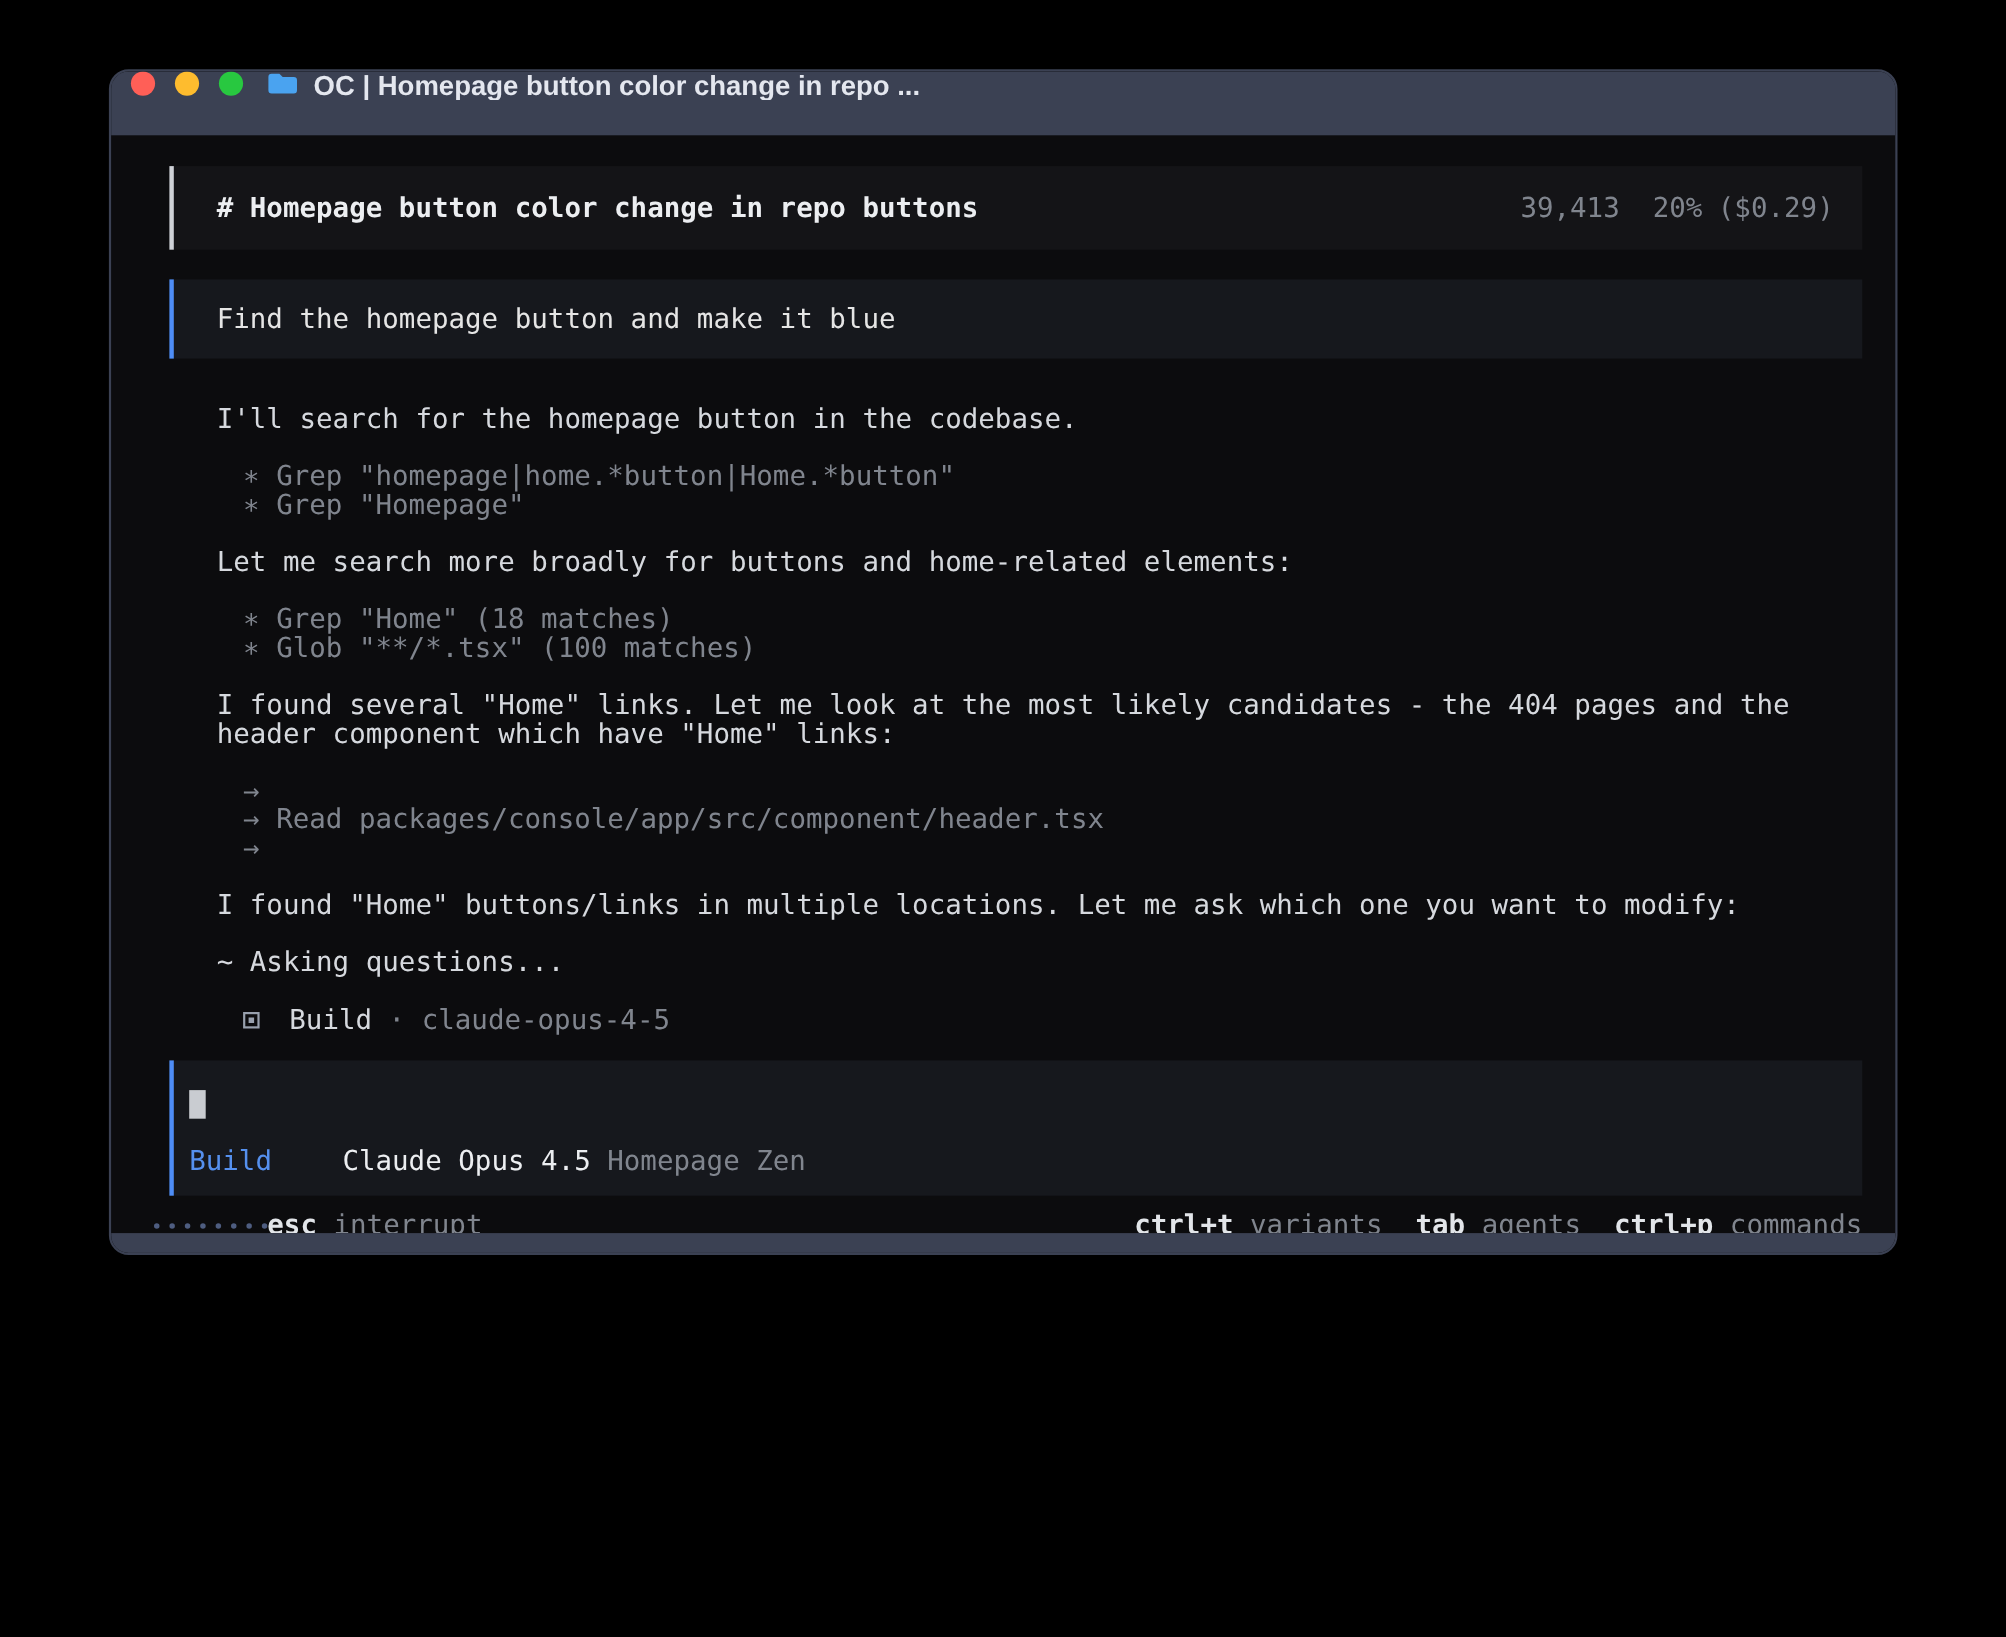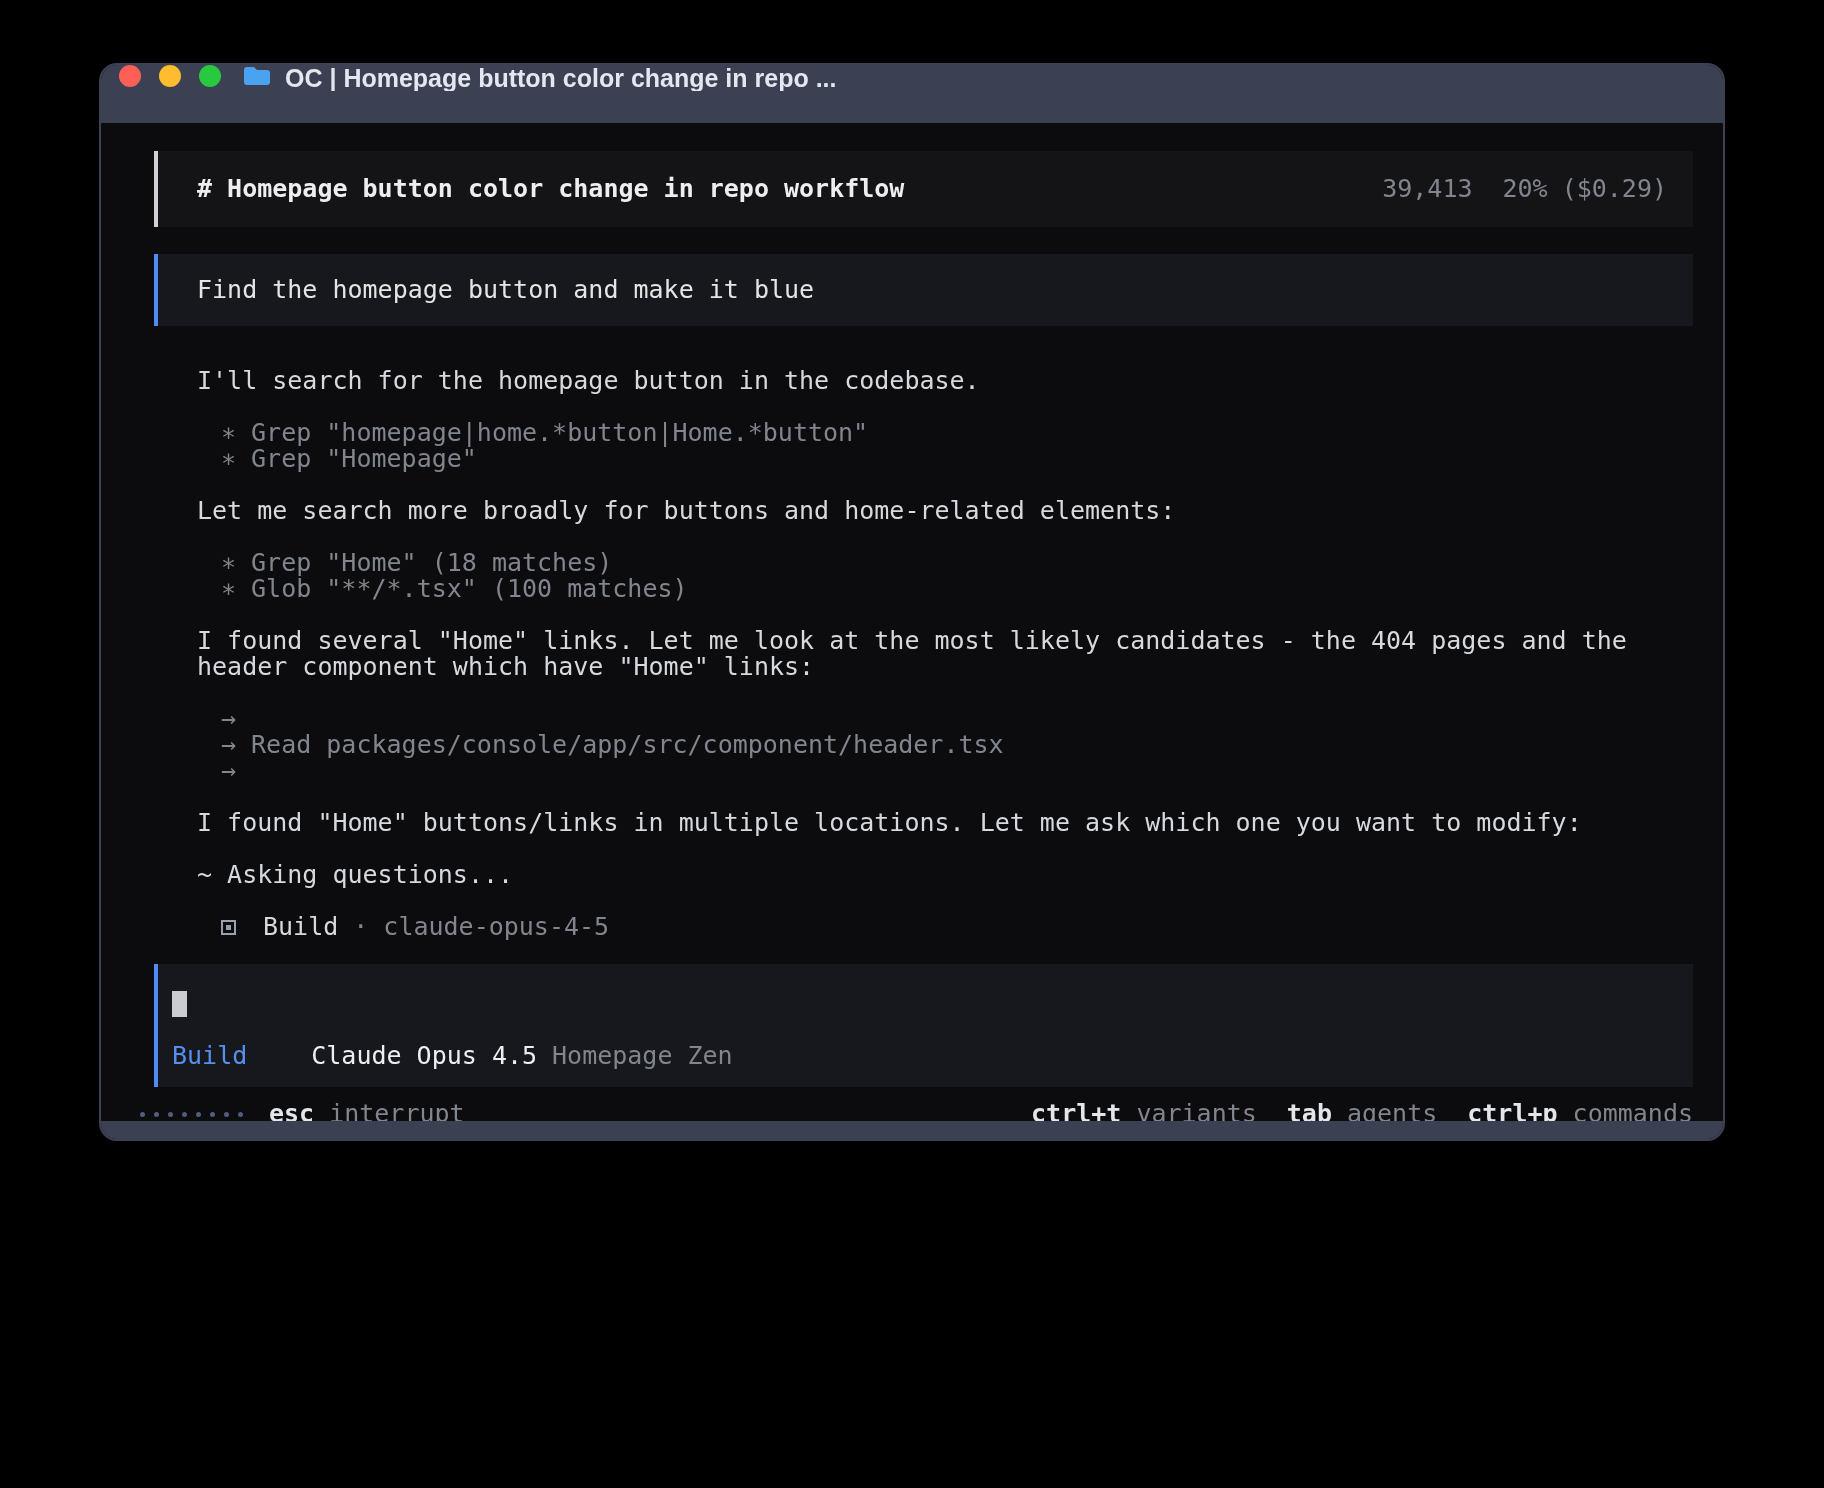--- a/index.html
+++ b/index.html
@@ -87,21 +87,21 @@
   .mode-row .mode{color:var(--blue);}
   .mode-row .model{margin-left:64px;color:var(--bright);}
   .mode-row .provider{margin-left:15px;color:var(--dim);}
 
   .statusbar{
     margin-top:auto;display:flex;align-items:center;flex:0 0 auto;
     padding-left:0;margin-left:-14px;white-space:nowrap;
   }
   .dots{display:flex;gap:9px;align-items:center;}
   .dots i{width:5px;height:5px;border-radius:50%;background:var(--dot);display:block;}
-  .esc-group{margin-left:26px;display:flex;}
+  .esc-group{display:flex;}
   .key{font-weight:700;color:#e2e5e9;}
   .hint{color:var(--dim);margin-left:15px;}
   .right-shortcuts{margin-left:auto;display:flex;gap:30px;}
   .shortcut{display:flex;}
 
   .window-bottom{height:18px;background:var(--chrome);flex:0 0 auto;}
 </style>
 </head>
 <body>
 
@@ -117,21 +117,21 @@
       <svg width="28" height="22" viewBox="0 0 28 22">
         <path d="M1 5 q0-3 3-3 h7 l3 3 h10 q3 0 3 3 v9 q0 3-3 3 H4 q-3 0-3-3 z" fill="#4aa3f0"></path>
       </svg>
     </span>
     <span class="win-title">OC | Homepage button color change in repo ...</span>
   </div>
 
   <div class="content">
 
     <div class="session-header">
-      <span class="session-title"># Homepage button color change in repo workflow</span>
+      <span class="session-title"># Homepage button color change in repo buttons</span>
       <span class="session-stats"><span>39,413</span><span class="pct">20%</span><span class="cost">($0.29)</span></span>
     </div>
 
     <div class="user-msg">
       <span>Find the homepage button and make it blue</span>
     </div>
 
     <p class="para">I'll search for the homepage button in the codebase.</p>
 
     <div class="tool-group">

